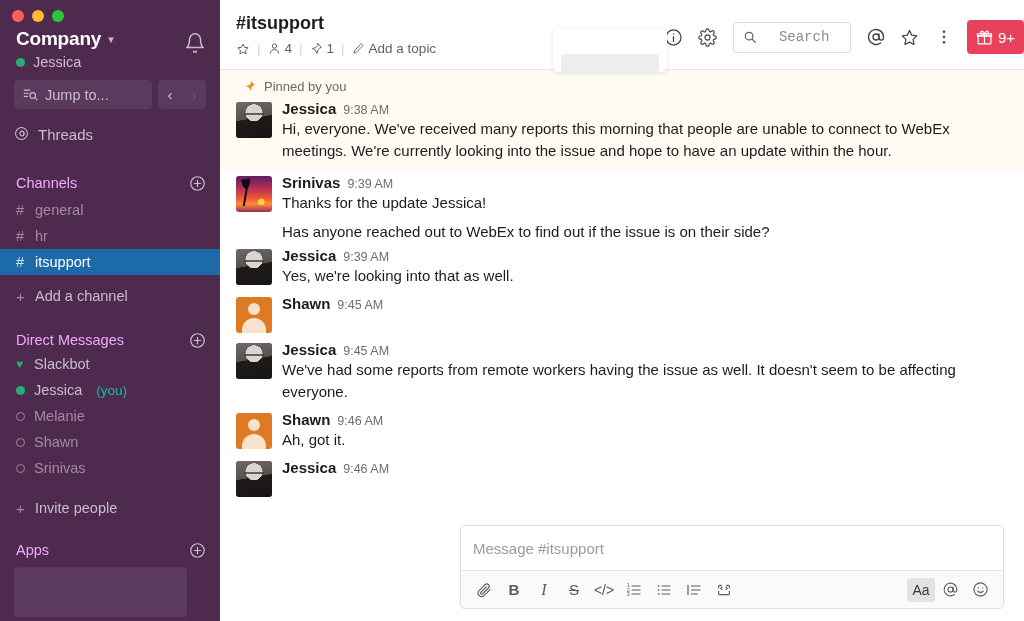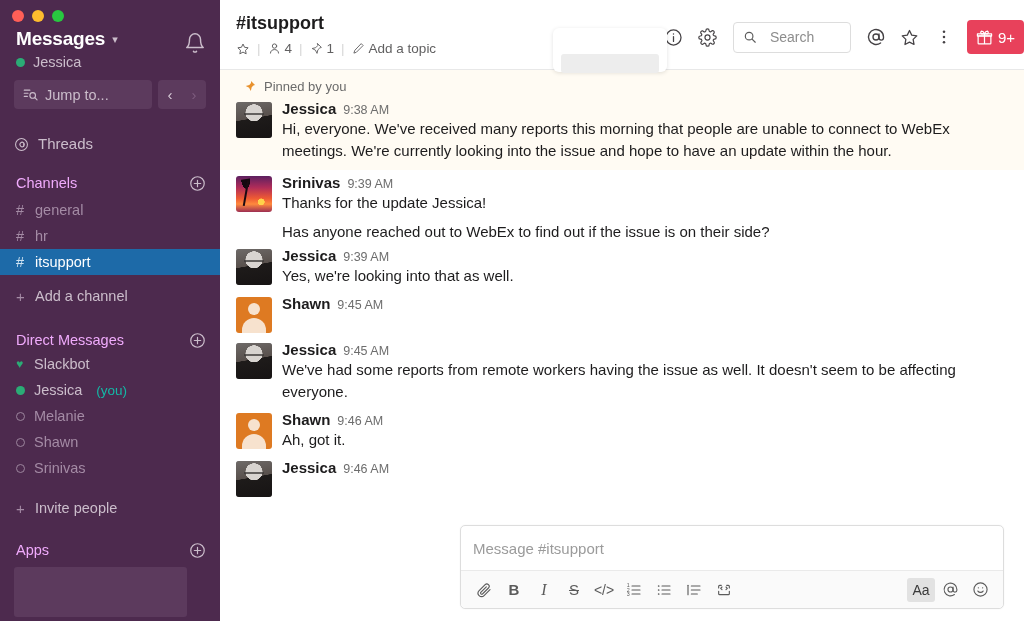--- a/index.html
+++ b/index.html
@@ -51,21 +51,21 @@
   .nav-btns { display: flex; }
   .nav-btn {
     width: 24px; height: 29px; background: #5C3A5D;
     display: flex; align-items: center; justify-content: center;
     font-size: 15px; color: #D8CBD8;
   }
   .nav-btn.first { border-radius: 4px 0 0 4px; }
   .nav-btn.last { border-radius: 0 4px 4px 0; color: #7E5C7F; }
 
   .threads-row {
-    display: flex; align-items: flex-end; gap: 9px;
+    display: flex; align-items: flex-start; gap: 9px;
     padding: 0 14px; height: 26px; margin-top: 17px;
   }
   .threads-label { font-size: 15px; color: #CBBDCB; }
 
   .section-head {
     display: flex; align-items: center; justify-content: space-between;
     padding: 0 14px 0 16px; margin-top: 20px; height: 22px;
   }
   .section-title { font-size: 14.5px; font-weight: normal; color: #f0abfc; }
   .plus-circle { width: 17px; height: 17px; }
@@ -126,22 +126,23 @@
     position: absolute; right: 0; top: 20px;
     display: flex; align-items: center; gap: 0;
   }
   .tool {
     width: 34px; height: 34px; display: flex;
     align-items: center; justify-content: center; color: #454245;
   }
   .tool.dim { color: #C9C5C9; }
   .search-box {
     width: 118px; height: 31px; border: 1px solid #DDDDDD; border-radius: 4px;
-    display: flex; align-items: center; gap: 13px; padding: 0 9px;
+    display: flex; align-items: center; gap: 22px; padding: 0 9px;
     margin: 0 8px;
+    font-family: Liberation Mono, monospace;
   }
   .search-ph { font-size: 14px; color: #8D8D8D; }
   .gift-badge {
     background: #E8415B; color: #fff; height: 34px; border-radius: 4px;
     display: flex; align-items: center; gap: 5px; padding: 0 9px;
     font-size: 15px; margin-left: 6px;
   }
 
   
   .tooltip-shell {
@@ -258,21 +259,21 @@
   <div class="sidebar">
 
     <div class="traffic">
       <span class="dot red"></span>
       <span class="dot yellow"></span>
       <span class="dot green"></span>
     </div>
 
     <div class="team-block">
       <div class="team-row">
-        <span class="team-name">Messages</span>
+        <span class="team-name">Company</span>
         <span class="caret-dn">▾</span>
       </div>
       <div class="bell">
         <svg width="22" height="22" viewBox="0 0 24 24" fill="none" stroke="#CBBDCB" stroke-width="1.6" stroke-linecap="round" stroke-linejoin="round">
           <path d="M18 8A6 6 0 1 0 6 8c0 7-3 9-3 9h18s-3-2-3-9"></path>
           <path d="M13.7 21a2 2 0 0 1-3.4 0"></path>
         </svg>
       </div>
       <div class="user-row">
         <span class="presence"></span>

